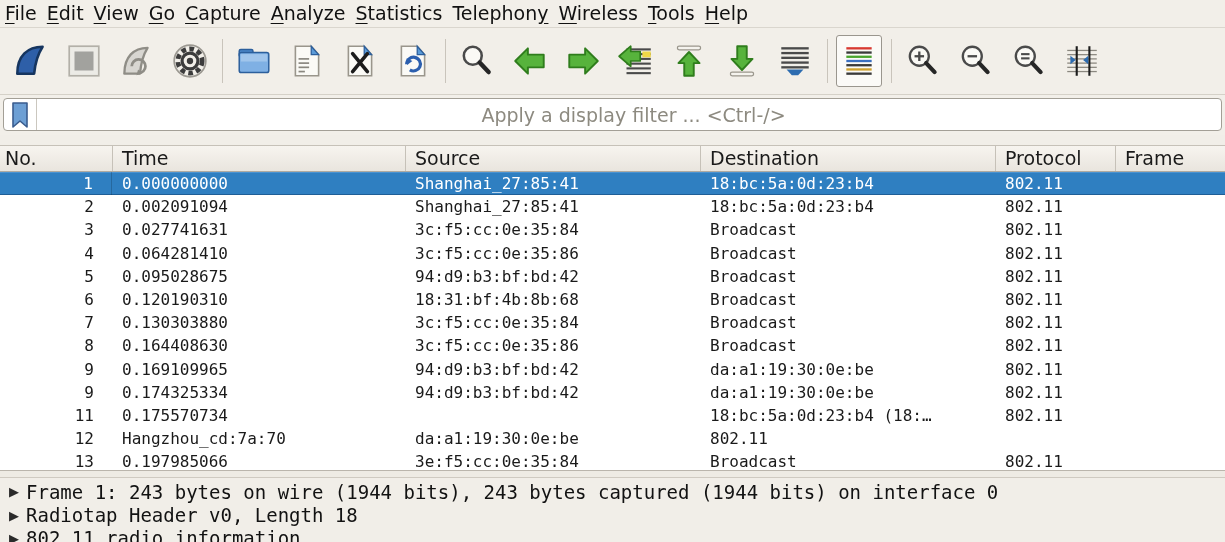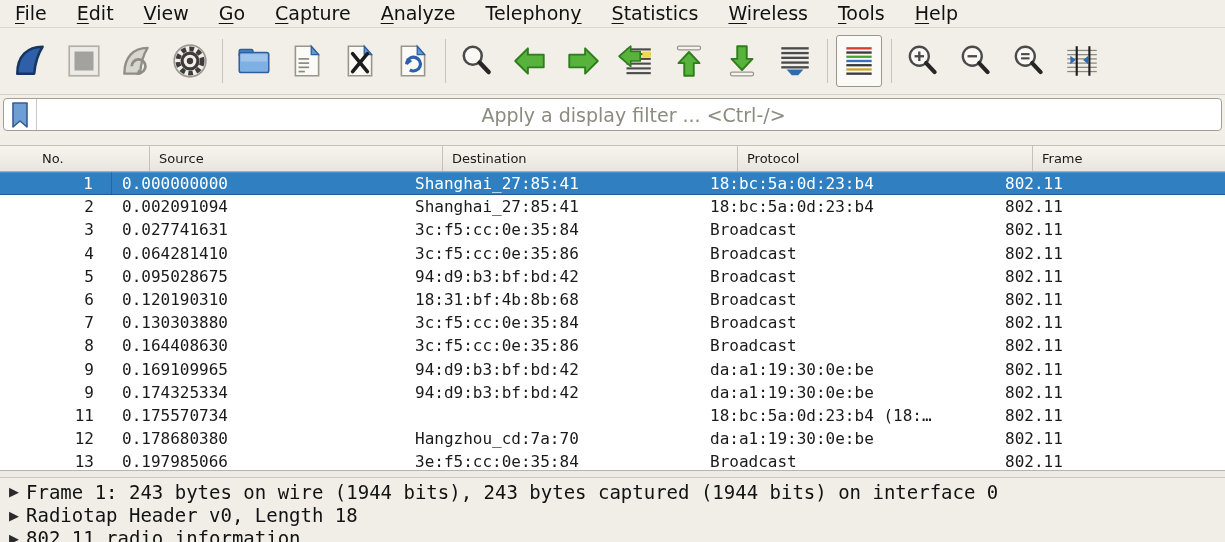--- a/index.html
+++ b/index.html
@@ -8,21 +8,21 @@
     font-family:"DejaVu Sans","Liberation Sans",sans-serif;
     background:#f1eee8; color:#1a1a1a;
     position:relative;
   }
   
   .menubar {
     height:28px; background:#f2efe9; border-bottom:1px solid #dad6ce;
     display:flex; align-items:center; padding-left:0;
   }
   .menu-item {
-    font-size:19px; padding:0 15px; height:28px; line-height:27px;
+    font-size:19px; padding:0 5px; height:28px; line-height:27px;
     color:#111; cursor:default; white-space:nowrap;
   }
   .menu-item u { text-decoration:underline; text-underline-offset:3px; }
   
   .toolbar {
     height:67px; background:#f2efe9; border-bottom:1px solid #d5d1c8;
     display:flex; align-items:center; padding-left:8px;
   }
   .tbtn {
     width:46px; height:52px; margin-right:7px; border:1px solid transparent;
@@ -48,22 +48,21 @@
     font-size:19px; padding:0 0 0 9px; color:#1a1a1a; background:transparent;text-align:center;
   }
   .filter-input::placeholder { color:#8d8a80; opacity:1; }
   
   .listwrap { position:absolute; left:0; right:0; top:135px; }
   .gap { height:10px; background:#f1eee8; }
   .phead {
     display:grid; grid-template-columns:112px 293px 295px 295px 120px 1fr;
     height:27px; background:linear-gradient(#f7f4ef,#e9e5de);
     border-top:1px solid #c6c1b8; border-bottom:1px solid #aeaaa1;
-    font-size:13px;
-    padding-left:37px;
+    font-size:19px;
   }
   .phead .hcell {
     line-height:25px; padding-left:9px; border-left:1px solid #c6c1b8;
     white-space:nowrap; overflow:hidden;
   }
   .phead .hcell:first-child { border-left:none; padding-left:5px; }
   .plist {
     height:298px; background:#ffffff; overflow:hidden;
     font-family:"DejaVu Sans Mono","Liberation Mono",monospace; font-size:16px;
   }
@@ -98,22 +97,22 @@
 </head>
 <body>
 
 <div class="menubar" id="menubar">
     <span class="menu-item"><u>F</u>ile</span>
     <span class="menu-item"><u>E</u>dit</span>
     <span class="menu-item"><u>V</u>iew</span>
     <span class="menu-item"><u>G</u>o</span>
     <span class="menu-item"><u>C</u>apture</span>
     <span class="menu-item"><u>A</u>nalyze</span>
+    <span class="menu-item"><u>S</u>tatistics</span>
     <span class="menu-item">Telephon<u>y</u></span>
-    <span class="menu-item"><u>S</u>tatistics</span>
     <span class="menu-item"><u>W</u>ireless</span>
     <span class="menu-item"><u>T</u>ools</span>
     <span class="menu-item"><u>H</u>elp</span>
   </div>
 
 <div class="toolbar">
   <div class="tbtn">
     <svg width="38" height="38" viewBox="0 0 36 36">
       <path d="M5 30 C5 13 15 4.5 29 4.5 C23.5 13 21.7 22 21 30 Z" fill="#2e5fa8" stroke="#16355f" stroke-width="2.4" stroke-linejoin="round"></path>
     </svg>
@@ -302,20 +301,21 @@
       </svg>
     </div>
     <input class="filter-input" type="text" placeholder="Apply a display filter ... &lt;Ctrl-/&gt;" style="">
   </div>
 </div>
 
 <div class="listwrap">
   <div class="gap"></div>
   <div class="phead" id="phead">
       <span class="hcell">No.</span>
+      <span class="hcell">Time</span>
       <span class="hcell">Source</span>
       <span class="hcell">Destination</span>
       <span class="hcell">Protocol</span>
       <span class="hcell">Frame</span>
     </div>
   <div class="plist" id="plist">
       <div class="prow selected">
         <span class="c-no">1</span>
         <span class="c-time">0.000000000</span>
         <span class="c-src">Shanghai_27:85:41</span>
@@ -398,21 +398,20 @@
       <div class="prow">
         <span class="c-no">11</span>
         <span class="c-time">0.175570734</span>
         <span class="c-src"></span>
         <span class="c-dst">18:bc:5a:0d:23:b4 (18:…</span>
         <span class="c-proto">802.11</span>
         <span class="c-len"></span>
       </div>
       <div class="prow">
         <span class="c-no">12</span>
-        <span class="c-time">0.178680380</span>
         <span class="c-src">Hangzhou_cd:7a:70</span>
         <span class="c-dst">da:a1:19:30:0e:be</span>
         <span class="c-proto">802.11</span>
         <span class="c-len"></span>
       </div>
       <div class="prow">
         <span class="c-no">13</span>
         <span class="c-time">0.197985066</span>
         <span class="c-src">3e:f5:cc:0e:35:84</span>
         <span class="c-dst">Broadcast</span>

